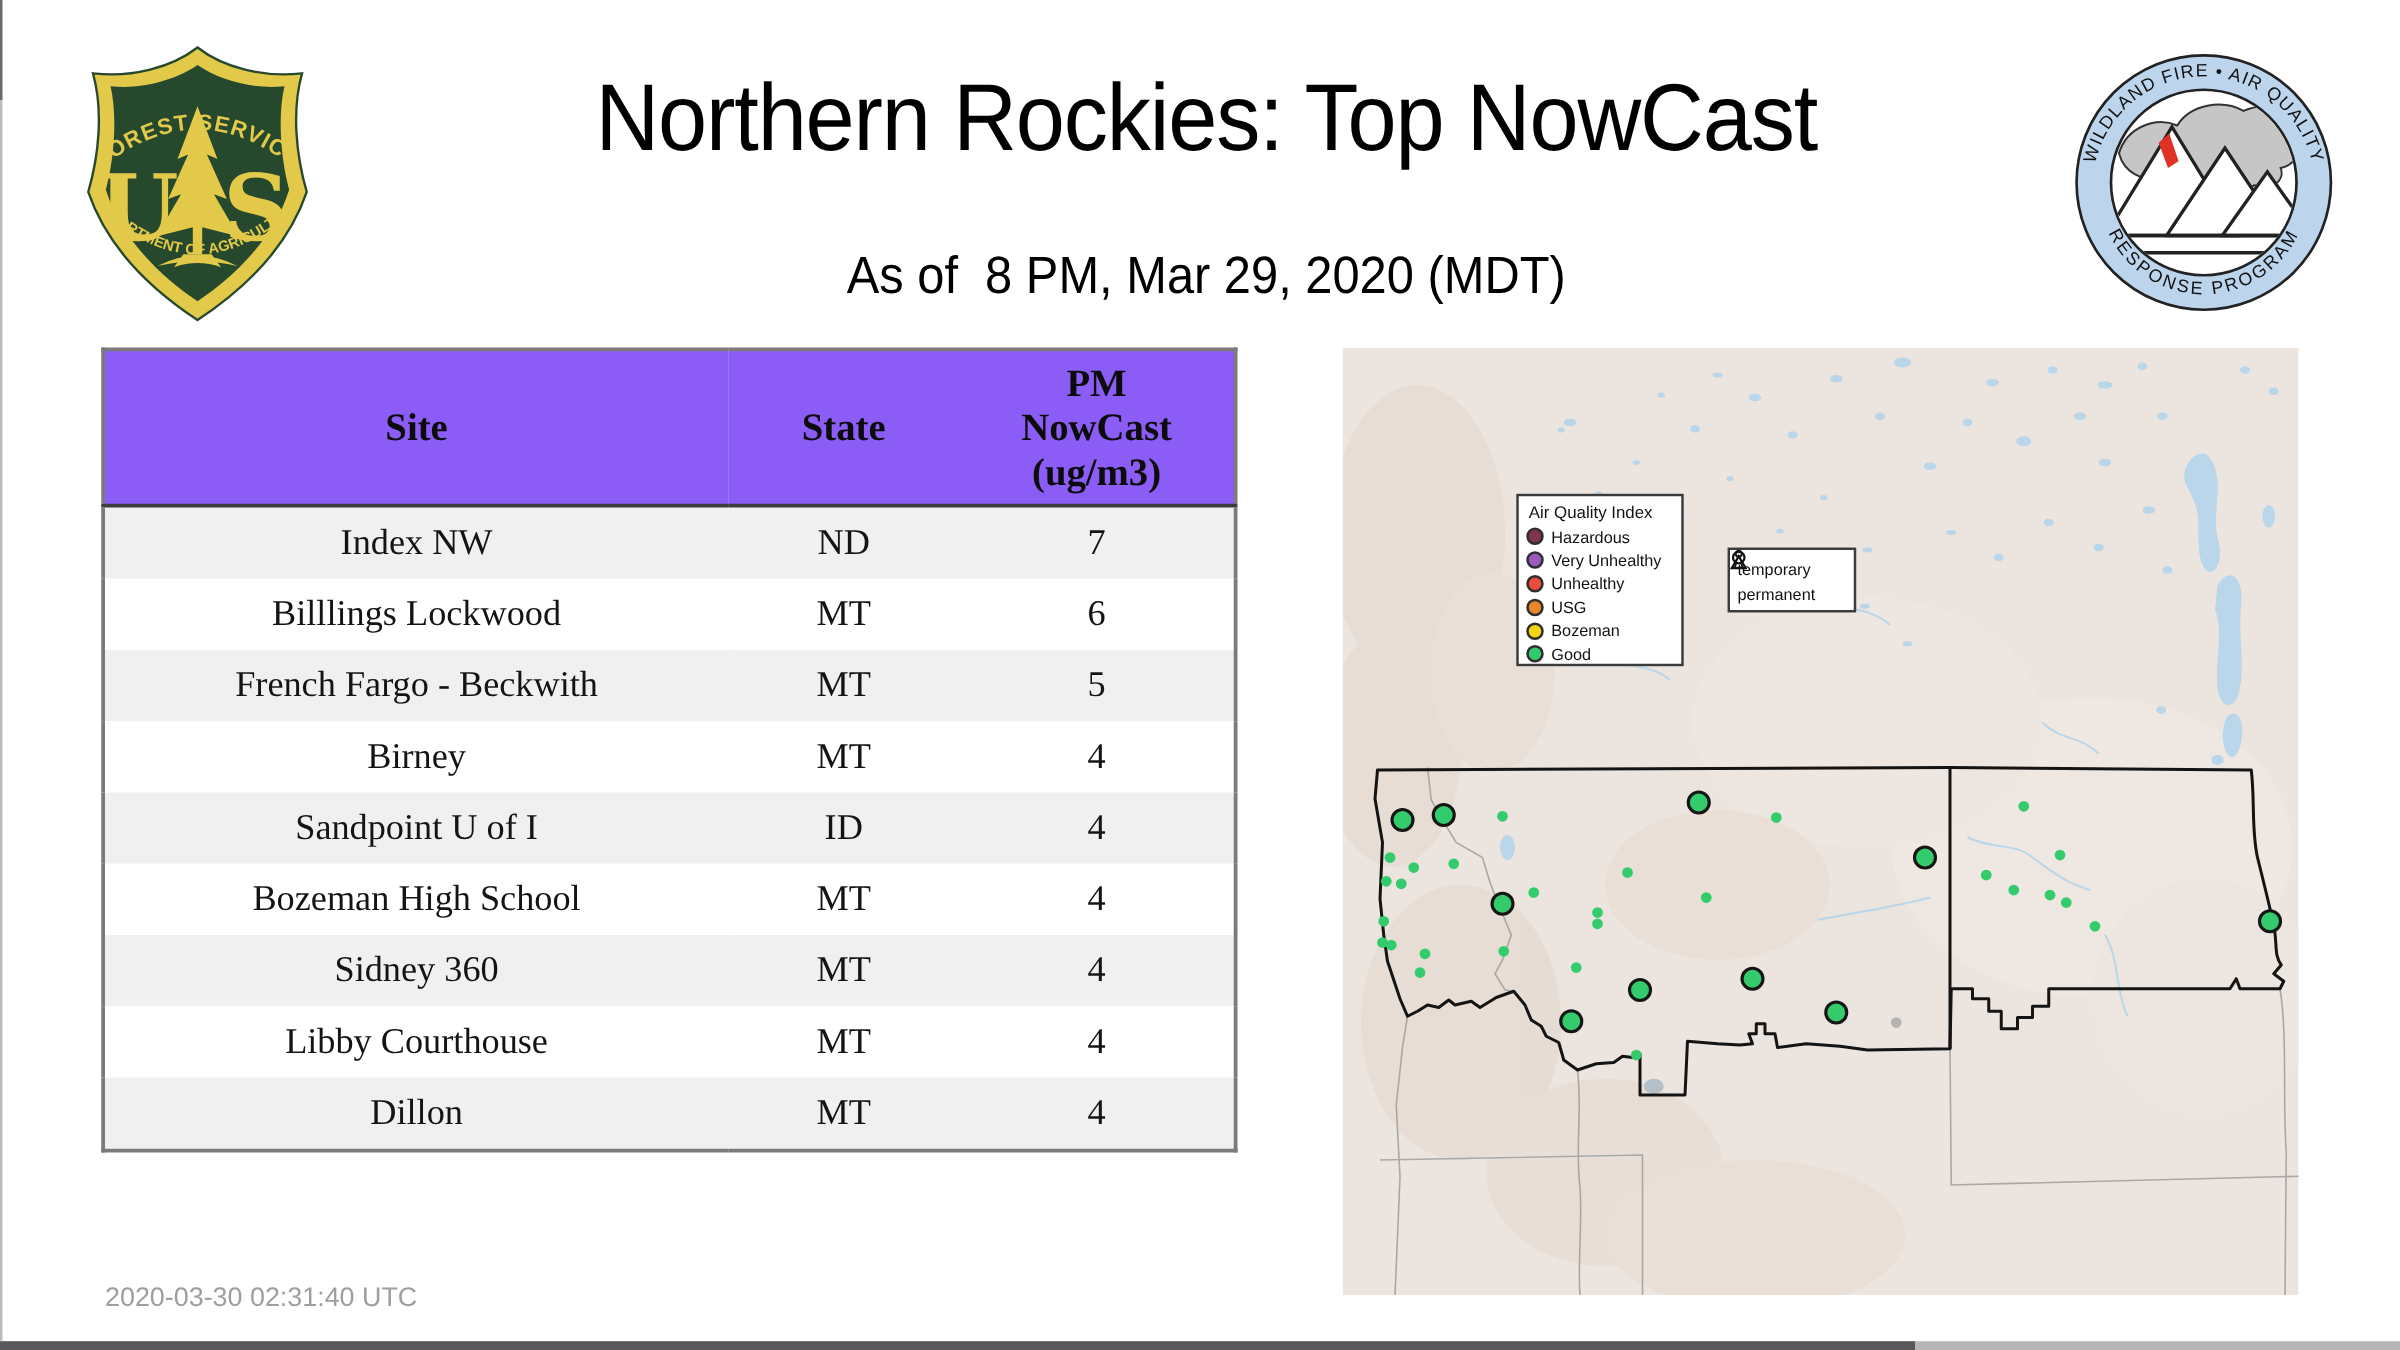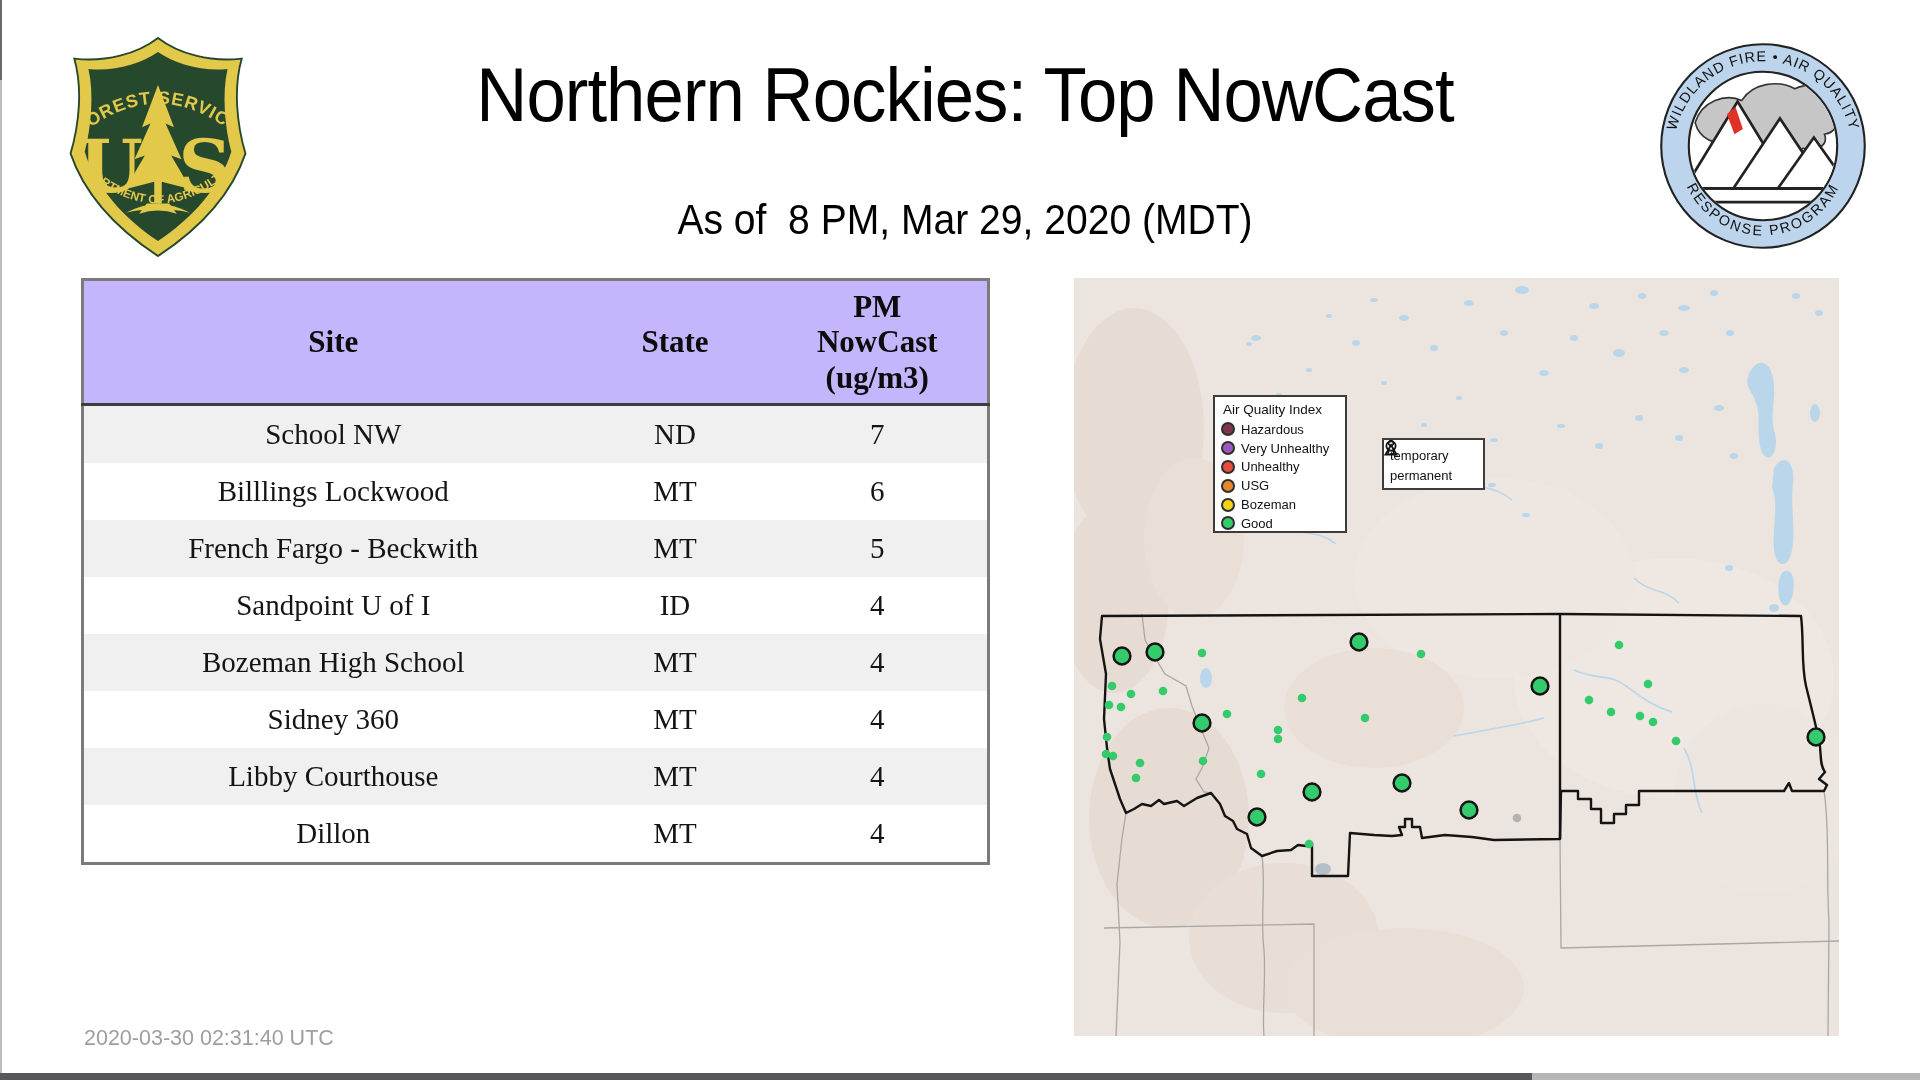--- a/index.html
+++ b/index.html
@@ -9,21 +9,21 @@
   .title{position:absolute;left:355px;top:55px;width:1220px;text-align:center;
          font-size:76px;line-height:1.05;letter-spacing:-1px;color:#000;
          transform:scaleX(.93);transform-origin:50% 50%;white-space:pre;}
   .subtitle{position:absolute;left:355px;top:196px;width:1220px;text-align:center;
          font-size:42px;color:#000;transform:scaleX(.93);transform-origin:50% 50%;white-space:pre;}
   .usfs-logo{position:absolute;left:64px;top:34px;}
   .wfaqrp-logo{position:absolute;left:1657px;top:40px;}
   
   table.nowcast{position:absolute;left:81px;top:278px;width:906px;border-collapse:collapse;
         table-layout:fixed;border:3px solid #7b7b7b;font-family:"Liberation Serif",serif;}
-  table.nowcast th{height:120px;background:#c4b5fd;border-bottom:3px solid #3d3d3d;
+  table.nowcast th{height:120px;background:#8b5cf6;border-bottom:3px solid #3d3d3d;
         font-size:31px;font-weight:bold;text-align:center;vertical-align:middle;
         line-height:1.13;white-space:pre-line;color:#0c0c0c;}
   table.nowcast td{height:55px;text-align:center;vertical-align:middle;font-size:29px;color:#141414;}
   table.nowcast tbody tr:nth-child(odd){background:#f0f0f0;}
   table.nowcast tbody tr:nth-child(even){background:#ffffff;}
   
   .map{position:absolute;left:1074px;top:278px;width:765px;height:837px;overflow:hidden;}
   .map svg{position:absolute;left:0;top:0;}
   .aqi-legend{position:absolute;left:139px;top:117px;width:134px;height:138px;box-sizing:border-box;
         background:#fff;border:2px solid #3c3c3c;padding:4px 6px;}
@@ -111,33 +111,38 @@
         <tr id="header-row">
           <th>Site</th>
           <th>State</th>
           <th>PM
 NowCast
 (ug/m3)</th>
         </tr>
       </thead>
     <tbody id="rows">
         <tr>
-          <td>School NW</td>
+          <td>Index NW</td>
           <td>ND</td>
           <td>7</td>
         </tr>
         <tr>
           <td>Billlings Lockwood</td>
           <td>MT</td>
           <td>6</td>
         </tr>
         <tr>
           <td>French Fargo - Beckwith</td>
           <td>MT</td>
           <td>5</td>
+        </tr>
+        <tr>
+          <td>Birney</td>
+          <td>MT</td>
+          <td>4</td>
         </tr>
         <tr>
           <td>Sandpoint U of I</td>
           <td>ID</td>
           <td>4</td>
         </tr>
         <tr>
           <td>Bozeman High School</td>
           <td>MT</td>
           <td>4</td>

